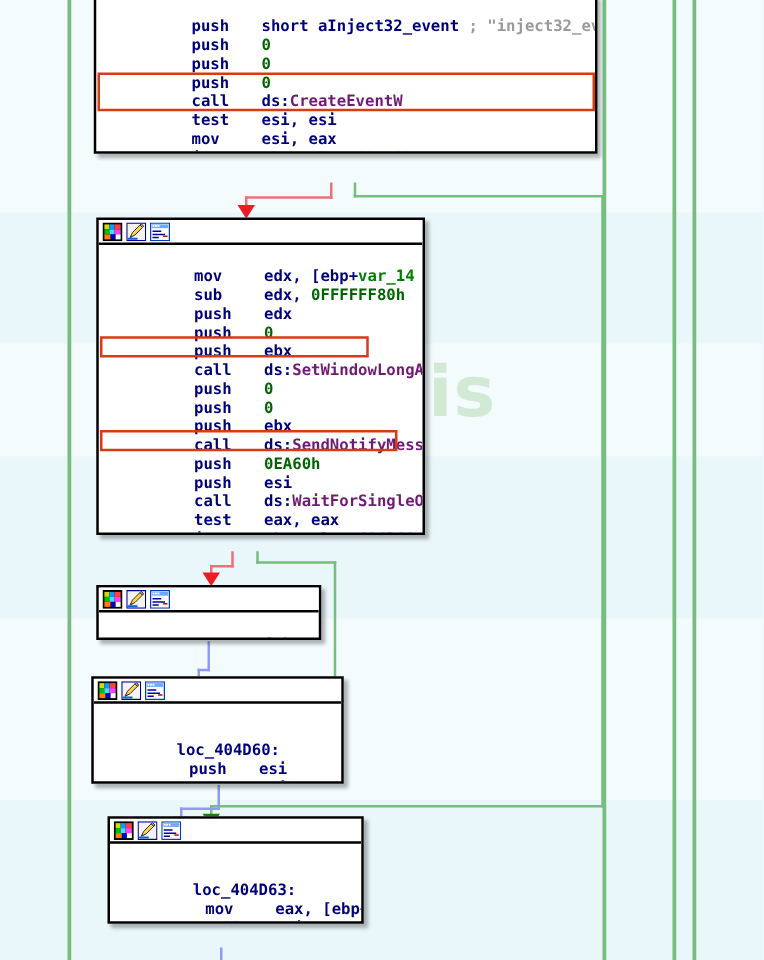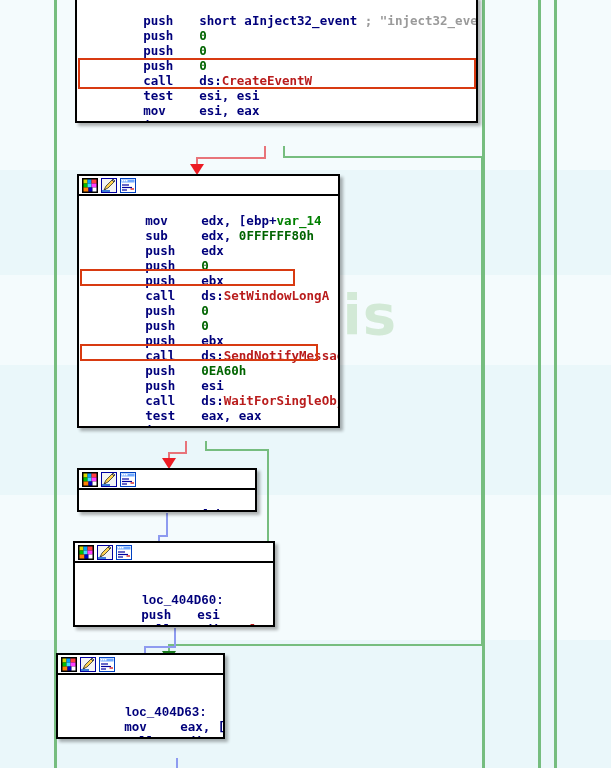--- a/index.html
+++ b/index.html
@@ -62,27 +62,27 @@
     height: 15px;
     line-height: 15px;
     white-space: pre;
     font-family: "DejaVu Sans Mono", "Liberation Mono", monospace;
     font-size: 12.5px;
     font-weight: bold;
     color: #00007b;
     padding-left: 6px;
     letter-spacing: 0px;
   }
-  .ins .mn   { color: #00007b; display: inline-block; }
+  .ins .mn   { color: #00007b; display: inline-block; margin-left: 10px; }
   .ins .op   { color: #00007b; }
   .ins .num  { color: #006400; }
-  .ins .api  { color: #b91c1c; }
+  .ins .api  { color: #701a75; }
   .ins .var  { color: #008000; }
   .ins .cmt  { color: #9a9a9a; }
-  .ins .lbl  { color: #00007b; font-family: Liberation Mono, monospace; }
+  .ins .lbl  { color: #00007b; }
   .ins .semi { color: #707070; }
 
   
   .hl {
     position: absolute;
     border: 2px solid #d83a11;
     pointer-events: none;
     left: 1px;
   }
 
@@ -386,21 +386,21 @@
       </div>
       <div class="ins">
         <span class="mn" style="width:56px">push</span><span class="op">esi</span>
       </div>
       <div class="ins">
         <span class="mn" style="width:56px">call</span><span><span class="op">edi </span><span class="semi">; </span><span class="api">CloseHandle</span></span>
       </div>
     </div>
   </div>
 
-  <div class="node" style="left:56px;top:653px;width:169px;">
+  <div class="node" style="left:86px;top:653px;width:205px;">
     <div class="node-head">
       <span class="ico">
         <svg width="16" height="15" viewBox="0 0 16 15">
           <rect x="0.5" y="0.5" width="15" height="14" fill="#000" stroke="#000"></rect>
           <rect x="1.5" y="1.5" width="4" height="4" fill="#d8d800"></rect>
           <rect x="5.5" y="1.5" width="4" height="4" fill="#00a0ff"></rect>
           <rect x="9.5" y="1.5" width="5" height="4" fill="#ff4040"></rect>
           <rect x="1.5" y="5.5" width="4" height="4" fill="#00c000"></rect>
           <rect x="5.5" y="5.5" width="4" height="4" fill="#40e0ff"></rect>
           <rect x="9.5" y="5.5" width="5" height="4" fill="#ff40ff"></rect>

